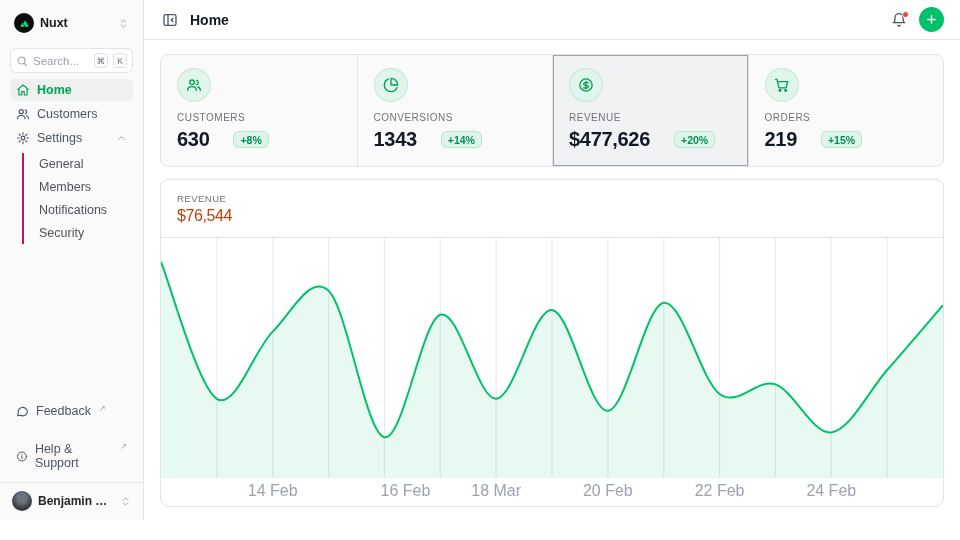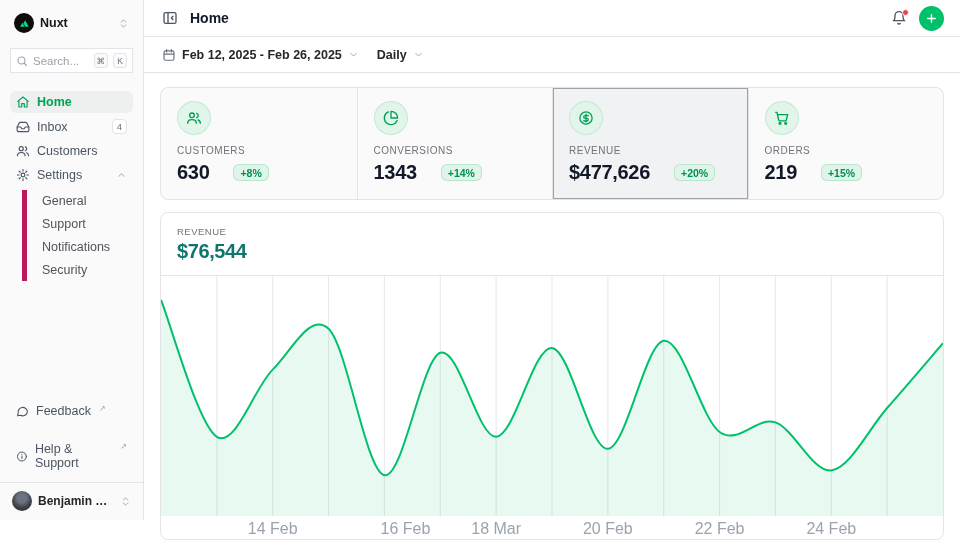--- a/index.html
+++ b/index.html
@@ -13,38 +13,38 @@
   
   .sidebar { width:144px; min-width:144px; height:520px; background:#fafafa;
     border-right:1px solid #e4e4e7; display:flex; flex-direction:column; padding:10px 10px 0; }
   .team-row { display:flex; align-items:center; gap:6px; padding:3px 4px; border-radius:6px; cursor:pointer; }
   .team-logo { width:20px; height:20px; border-radius:50%; background:#0c0c0d; display:flex;
     align-items:center; justify-content:center; }
   .team-name { font-size:12.5px; font-weight:700; flex:1; color:#18181b; }
   .muted-ic { color:#9ca3af; }
   .dim-ic { color:#6b7280; }
 
-  .search-box { margin:12px 0 18px; height:25px; border:1px solid #e2e4e8; background:#fff;
-    border-radius:0; display:flex; align-items:center; gap:5px; padding:0 5px; cursor:text; }
+  .search-box { margin:12px 0 6px; height:25px; border:1px solid #e2e4e8; background:#fff;
+    border-radius:6px; display:flex; align-items:center; gap:5px; padding:0 5px; cursor:text; }
   .search-box input { border:0; outline:0; flex:1; width:40px; font-size:11.5px;
     font-family:inherit; color:#374151; background:transparent; }
   .search-box input::placeholder { color:#9aa0aa; }
   .kbd { font-size:8.5px; color:#6b7280; border:1px solid #e4e4e7; background:#fafafa;
     border-radius:3px; min-width:14px; height:15px; display:flex; align-items:center;
     justify-content:center; padding:0 2px; }
 
   .nav { display:flex; flex-direction:column; gap:2px; }
   .nav-item { display:flex; align-items:center; gap:7px; padding:4px 6px; border-radius:6px;
     font-size:12.5px; color:#4b5563; cursor:pointer; }
   .nav-item .lbl { flex:1; font-weight:500; }
   .nav-item.active { background:#eef0ef; color:#00a155; }
   .nav-item.active .lbl { font-weight:600; }
   .badge-count { font-size:9.5px; color:#6b7280; border:1px solid #e4e4e7; background:#fff;
     border-radius:4px; min-width:15px; height:15px; display:flex; align-items:center; justify-content:center; }
-  .subnav { margin:2px 0 2px 12px; border-left:5px solid #be185d; padding-left:13px;
+  .subnav { margin:2px 0 2px 12px; border-left:2px solid #be185d; padding-left:13px;
     display:flex; flex-direction:column; gap:1px; }
   .subnav-item { font-size:12.5px; color:#52525b; padding:4px 2px; border-radius:5px; cursor:pointer; font-weight:500; }
 
   .side-spacer { flex:1; }
   .side-foot { display:flex; flex-direction:column; gap:16px; padding-bottom:8px; }
   .ext { font-size:8px; color:#9ca3af; margin-left:1px; align-self:flex-start; }
   .user-row { border-top:1px solid #e4e4e7; margin:0 -10px; padding:8px 12px 9px;
     display:flex; align-items:center; gap:6px; cursor:pointer; }
   .avatar { width:20px; height:20px; border-radius:50%;
     background:radial-gradient(circle at 50% 35%, #6b7280 0 28%, #3f3f46 60%, #27272a); }
@@ -85,21 +85,21 @@
   .stat-value { font-size:20px; font-weight:700; letter-spacing:-.3px; color:#111827; }
   .badge-up { font-size:10.5px; font-weight:600; color:#008f54; background:#e0f5e9;
     box-shadow:inset 0 0 0 1px rgba(0,161,85,.18); border-radius:6px; padding:2.5px 7px; }
 
   
   .chart-card { margin-top:12px; border:1px solid #e4e4e7; border-radius:8px; height:328px;
     overflow:hidden; background:#fff; }
   .chart-head { padding:13px 16px 12px; border-bottom:1px solid #e4e4e7; }
   .chart-label { font-size:9.5px; font-weight:500; letter-spacing:.5px; color:#71717a;
     text-transform:uppercase; margin-bottom:3px; }
-  .chart-value { font-size:20px; font-weight:700; letter-spacing:-.4px; color:#0f766e; }
+  .chart-value { font-size:16px; font-weight:400; letter-spacing:-.4px; color:#c2410c; }
   .chart-plot { position:relative; height:240px; }
   .x-axis { position:relative; height:20px; }
   .x-tick { position:absolute; top:4px; transform:translateX(-50%); font-size:16px; color:#9ca3af; }
 </style>
 </head>
 <body>
 
 <div class="app">
 
   <aside class="sidebar">
@@ -130,47 +130,39 @@
     <nav class="nav">
       <div class="nav-item active">
         <svg width="14" height="14" viewBox="0 0 24 24" fill="none" stroke="currentColor" stroke-width="2" stroke-linecap="round" stroke-linejoin="round">
             <path d="M3 11 12 3.5 21 11"></path>
             <path d="M5 9.8V20.5h4.8v-5.7h4.4v5.7H19V9.8"></path>
           </svg>
         <span class="lbl">Home</span>
       </div>
       <div class="nav-item">
         <svg width="14" height="14" viewBox="0 0 24 24" fill="none" stroke="currentColor" stroke-width="2" stroke-linecap="round" stroke-linejoin="round">
-            <path d="M22 12h-6l-2 3h-4l-2-3H2"></path>
-            <path d="M5.45 5.11 2 12v6a2 2 0 0 0 2 2h16a2 2 0 0 0 2-2v-6l-3.45-6.89A2 2 0 0 0 16.76 4H7.24a2 2 0 0 0-1.79 1.11z"></path>
-          </svg>
-        <span class="lbl">Inbox</span>
-        <span class="badge-count">4</span>
-      </div>
-      <div class="nav-item">
-        <svg width="14" height="14" viewBox="0 0 24 24" fill="none" stroke="currentColor" stroke-width="2" stroke-linecap="round" stroke-linejoin="round">
             <circle cx="9" cy="8" r="3.5"></circle>
             <path d="M2.5 20c0-3.6 2.9-5.5 6.5-5.5s6.5 1.9 6.5 5.5"></path>
             <path d="M16 5a3.5 3.5 0 0 1 0 6.6M18 15c2.2.7 3.5 2.4 3.5 5"></path>
           </svg>
         <span class="lbl">Customers</span>
       </div>
       <div class="nav-item">
         <svg width="14" height="14" viewBox="0 0 24 24" fill="none" stroke="currentColor" stroke-width="2" stroke-linecap="round">
             <circle cx="12" cy="12" r="3.2"></circle>
             <path d="M12 2.5v2.8M12 18.7v2.8M2.5 12h2.8M18.7 12h2.8M5.3 5.3l2 2M16.7 16.7l2 2M18.7 5.3l-2 2M7.3 16.7l-2 2"></path>
           </svg>
         <span class="lbl">Settings</span>
         <svg class="muted-ic" width="11" height="11" viewBox="0 0 24 24" fill="none" stroke="currentColor" stroke-width="2" stroke-linecap="round" stroke-linejoin="round">
             <path d="m6 14 6-6 6 6"></path>
           </svg>
       </div>
       <div class="subnav">
         <div class="subnav-item">General</div>
-        <div class="subnav-item">Support</div>
+        <div class="subnav-item">Members</div>
         <div class="subnav-item">Notifications</div>
         <div class="subnav-item">Security</div>
       </div>
     </nav>
 
     <div class="side-spacer"></div>
 
     <div class="side-foot">
       <div class="nav-item">
         <svg width="13" height="13" viewBox="0 0 24 24" fill="none" stroke="currentColor" stroke-width="2" stroke-linecap="round" stroke-linejoin="round">
@@ -217,38 +209,20 @@
           </svg>
         <span class="bell-dot"></span>
       </button>
       <button class="plus-btn">
         <svg width="13" height="13" viewBox="0 0 24 24" fill="none" stroke="#fff" stroke-width="2.6" stroke-linecap="round">
             <path d="M12 5v14M5 12h14"></path>
           </svg>
       </button>
     </div>
 
-    <div class="toolbar">
-      <button class="ghost-btn">
-        <svg class="dim-ic" width="14" height="14" viewBox="0 0 24 24" fill="none" stroke="currentColor" stroke-width="2" stroke-linecap="round">
-            <rect x="3.5" y="5" width="17" height="16" rx="2.5"></rect>
-            <path d="M8 2.5V7M16 2.5V7M3.5 10.5h17"></path>
-          </svg>
-        <span>Feb 12, 2025 - Feb 26, 2025</span>
-        <svg class="muted-ic" width="11" height="11" viewBox="0 0 24 24" fill="none" stroke="currentColor" stroke-width="2" stroke-linecap="round" stroke-linejoin="round">
-            <path d="m6 9.5 6 6 6-6"></path>
-          </svg>
-      </button>
-      <button class="ghost-btn">
-        <span>Daily</span>
-        <svg class="muted-ic" width="11" height="11" viewBox="0 0 24 24" fill="none" stroke="currentColor" stroke-width="2" stroke-linecap="round" stroke-linejoin="round">
-            <path d="m6 9.5 6 6 6-6"></path>
-          </svg>
-      </button>
-    </div>
 
     <div class="content">
 
       <div class="stats-row">
 
         <div class="stat-cell">
           <div class="stat-ic">
               <svg width="16" height="16" viewBox="0 0 24 24" fill="none" stroke="currentColor" stroke-width="2" stroke-linecap="round" stroke-linejoin="round">
                 <circle cx="9" cy="8" r="3.5"></circle>
                 <path d="M2.5 20c0-3.6 2.9-5.5 6.5-5.5s6.5 1.9 6.5 5.5"></path>

